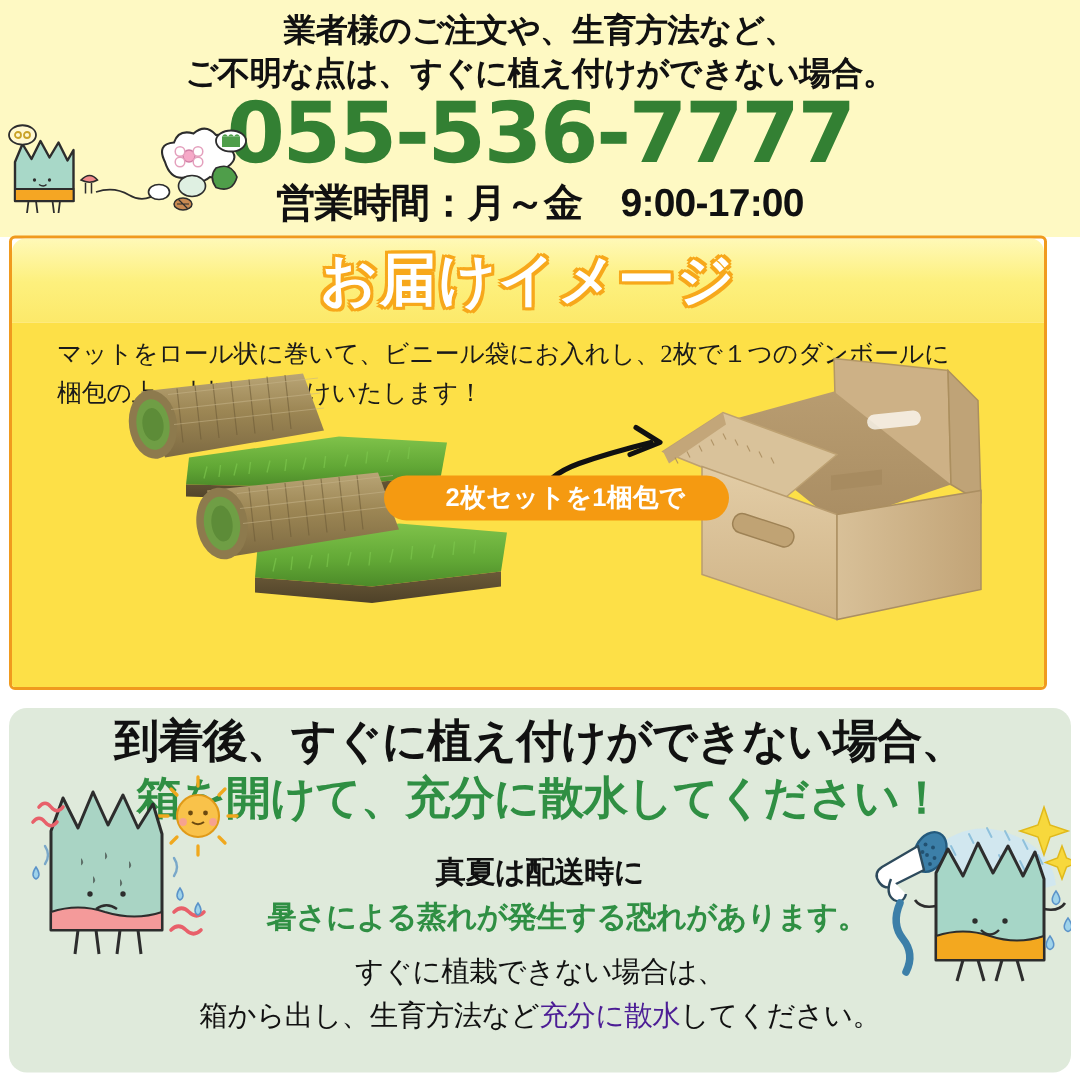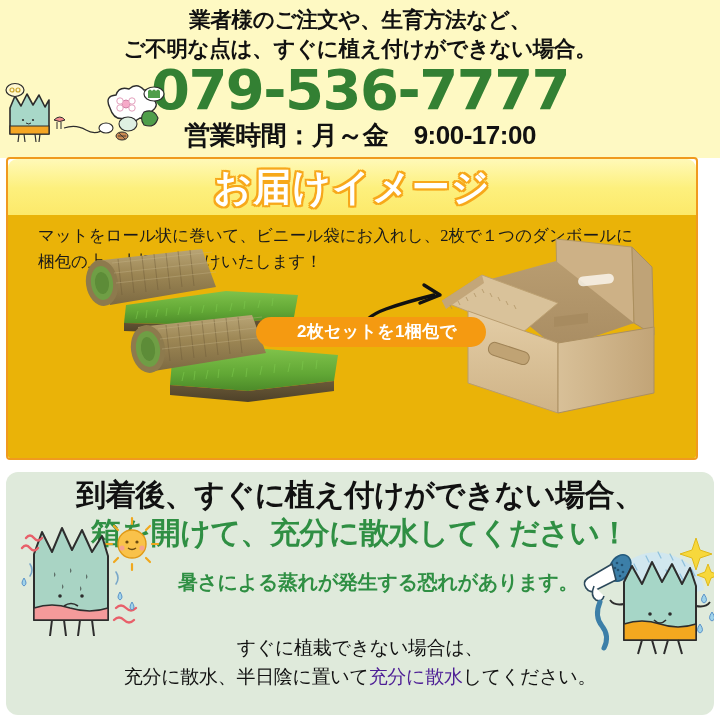--- a/index.html
+++ b/index.html
@@ -72,21 +72,21 @@
     font-size:38px;
     font-weight:700;
     letter-spacing:1px;
     line-height:50px;
     text-shadow:
       -2px -2px 0 #f7a81b, 2px -2px 0 #f7a81b,
       -2px  2px 0 #f7a81b, 2px  2px 0 #f7a81b,
        0px -2px 0 #f7a81b, 0px  2px 0 #f7a81b,
       -2px  0px 0 #f7a81b, 2px  0px 0 #f7a81b;
   }
-  .card-body{position:relative;height:243px;background:#eab308;}
+  .card-body{position:relative;height:243px;background:#fde047;}
   .desc{
     position:absolute;left:30px;top:8px;width:650px;
     color:#1a1a1a;
     font-size:16.5px;
     line-height:26px;
     font-family:"Liberation Serif","DejaVu Serif",serif;
     letter-spacing:0px;
   }
   .pill{
     position:absolute;left:248px;top:102px;
@@ -156,21 +156,21 @@
 
 <div class="page">
 
   <div class="header">
 
     <div class="header-lines">
       <div>業者様のご注文や、生育方法など、</div>
       <div>ご不明な点は、すぐに植え付けができない場合。</div>
     </div>
 
-    <div class="phone">079-536-7777</div>
+    <div class="phone">055-536-7777</div>
 
     <div class="hours">営業時間：月～金　9:00-17:00</div>
 
     <svg class="doodle-header" viewBox="0 0 176 70">
 
       <path d="M8 26 L13 14 L19 24 L25 12 L31 23 L37 13 L43 25 L47 18 L47 52 L8 52 Z" fill="#a8d8c8" stroke="#2d2d2d" stroke-width="1.6" stroke-linejoin="round"></path>
       <path d="M8 44 L47 44 L47 52 L8 52 Z" fill="#f5a623" stroke="#2d2d2d" stroke-width="1.2"></path>
       <circle cx="21" cy="38" r="1.1" fill="#2d2d2d"></circle>
       <circle cx="31" cy="38" r="1.1" fill="#2d2d2d"></circle>
       <path d="M24 41 q3 2 5 0" fill="none" stroke="#2d2d2d" stroke-width="1"></path>
@@ -324,26 +324,27 @@
   </div>
 
   <div class="green-panel">
 
     <div class="gp-head">
       <span class="l1">到着後、すぐに植え付けができない場合、</span>
       <span class="l2">箱を開けて、充分に散水してください！</span>
     </div>
 
     <div class="gp-mid">
+      <span class="l1">真夏は配送時に</span>
       <span class="l2">暑さによる蒸れが発生する恐れがあります。</span>
     </div>
 
     <div class="gp-bot">
       <span class="row">すぐに植栽できない場合は、</span>
-      <span class="row"><span>充分に散水、半日陰に置いて</span><span class="hl">充分に散水</span><span>してください。</span></span>
+      <span class="row"><span>箱から出し、生育方法など</span><span class="hl">充分に散水</span><span>してください。</span></span>
     </div>
 
     <svg class="art-hot" viewBox="0 0 160 130">
 
       <g>
         <circle cx="122" cy="32" r="14" fill="#f9c24a" stroke="#e09a18" stroke-width="1.4"></circle>
         <g stroke="#f0a81e" stroke-width="2.2" stroke-linecap="round">
           <path d="M122 12 l0 -6 M122 52 l0 6 M102 32 l-6 0 M142 32 l6 0
                    M108 18 l-4 -4 M136 18 l4 -4 M108 46 l-4 4 M136 46 l4 4"></path>
         </g>

